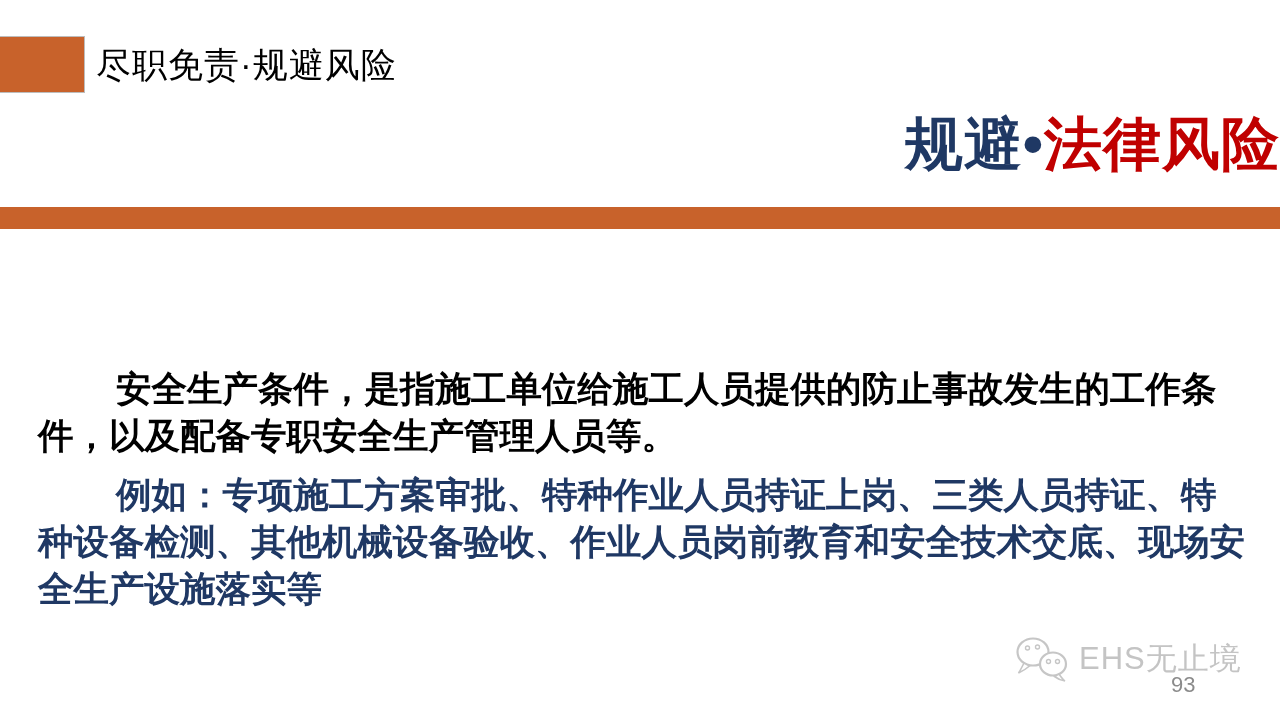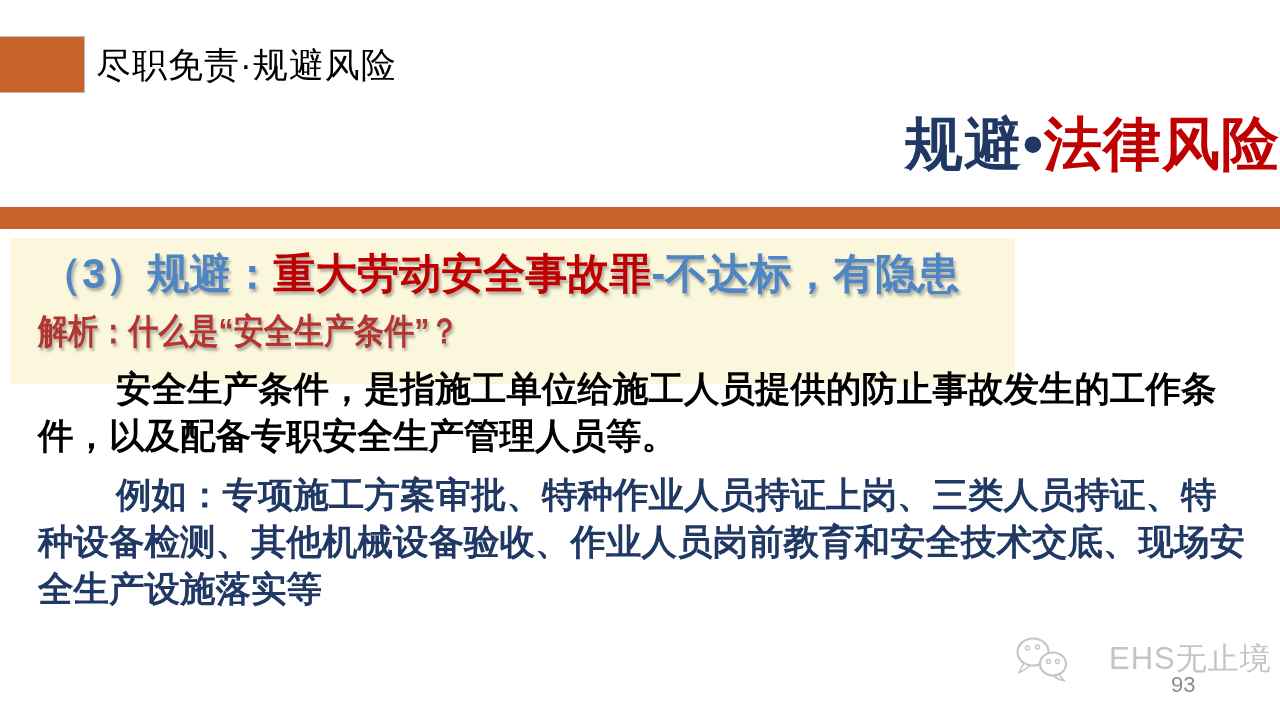--- a/index.html
+++ b/index.html
@@ -41,45 +41,41 @@
   .para{
     position:absolute;left:38px;width:1212px;margin:0;font-weight:700;
     font-size:35.5px;line-height:47px;text-indent:78px;
   }
   .para-def{top:366px;color:#000;}
   .para-ex{top:472px;color:#1f3864;}
   .footer{
     position:absolute;left:1012px;top:634px;display:flex;align-items:center;gap:5px;
   }
   .brand{
-    font-size:31px;letter-spacing:1px;font-weight:500;color:#c4c4c4;white-space:nowrap;margin-left:30px;
+    font-size:31px;letter-spacing:1px;font-weight:500;color:#c4c4c4;white-space:nowrap;
   }
   .wechat-svg{display:block;}
   .page-num{
     position:absolute;left:1171px;top:672px;width:48px;text-align:left;
     font-size:22px;color:#8b8b8b;
   }
 </style>
 </head>
 <body>
 
 <div class="slide">
 
   <div class="corner-square"></div>
 
   <div class="kicker">尽职免责·规避风险</div>
 
   <h1 class="title"><span class="t-navy">规避</span><span class="t-navy">•</span><span class="t-red">法律风险</span></h1>
 
   <div class="orange-bar"></div>
 
-  <div class="highlight-box">
-    <div class="hb-line1"><span class="hb-blue">（3）规避：</span><span class="hb-red">重大劳动安全事故罪</span><span class="hb-blue">-不达标，有隐患</span></div>
-    <div class="hb-line2">解析：什么是“安全生产条件”？</div>
-  </div>
 
   <p class="para para-def">安全生产条件，是指施工单位给施工人员提供的防止事故发生的工作条件，以及配备专职安全生产管理人员等。</p>
 
   <p class="para para-ex">例如：专项施工方案审批、特种作业人员持证上岗、三类人员持证、特种设备检测、其他机械设备验收、作业人员岗前教育和安全技术交底、现场安全生产设施落实等</p>
 
   <div class="footer">
     <svg class="wechat-svg" width="62" height="50" viewBox="0 0 62 50" xmlns="http://www.w3.org/2000/svg">
       <ellipse cx="21" cy="18" rx="15.5" ry="13.5" fill="none" stroke="#c6c6c6" stroke-width="2.2"></ellipse>
       <path d="M12 29 Q8 37 6.5 39 Q13 36 17.5 32 Z" fill="#ffffff" stroke="#c6c6c6" stroke-width="1.6"></path>
       <circle cx="15.5" cy="14" r="2" fill="none" stroke="#c6c6c6" stroke-width="1.4"></circle>

